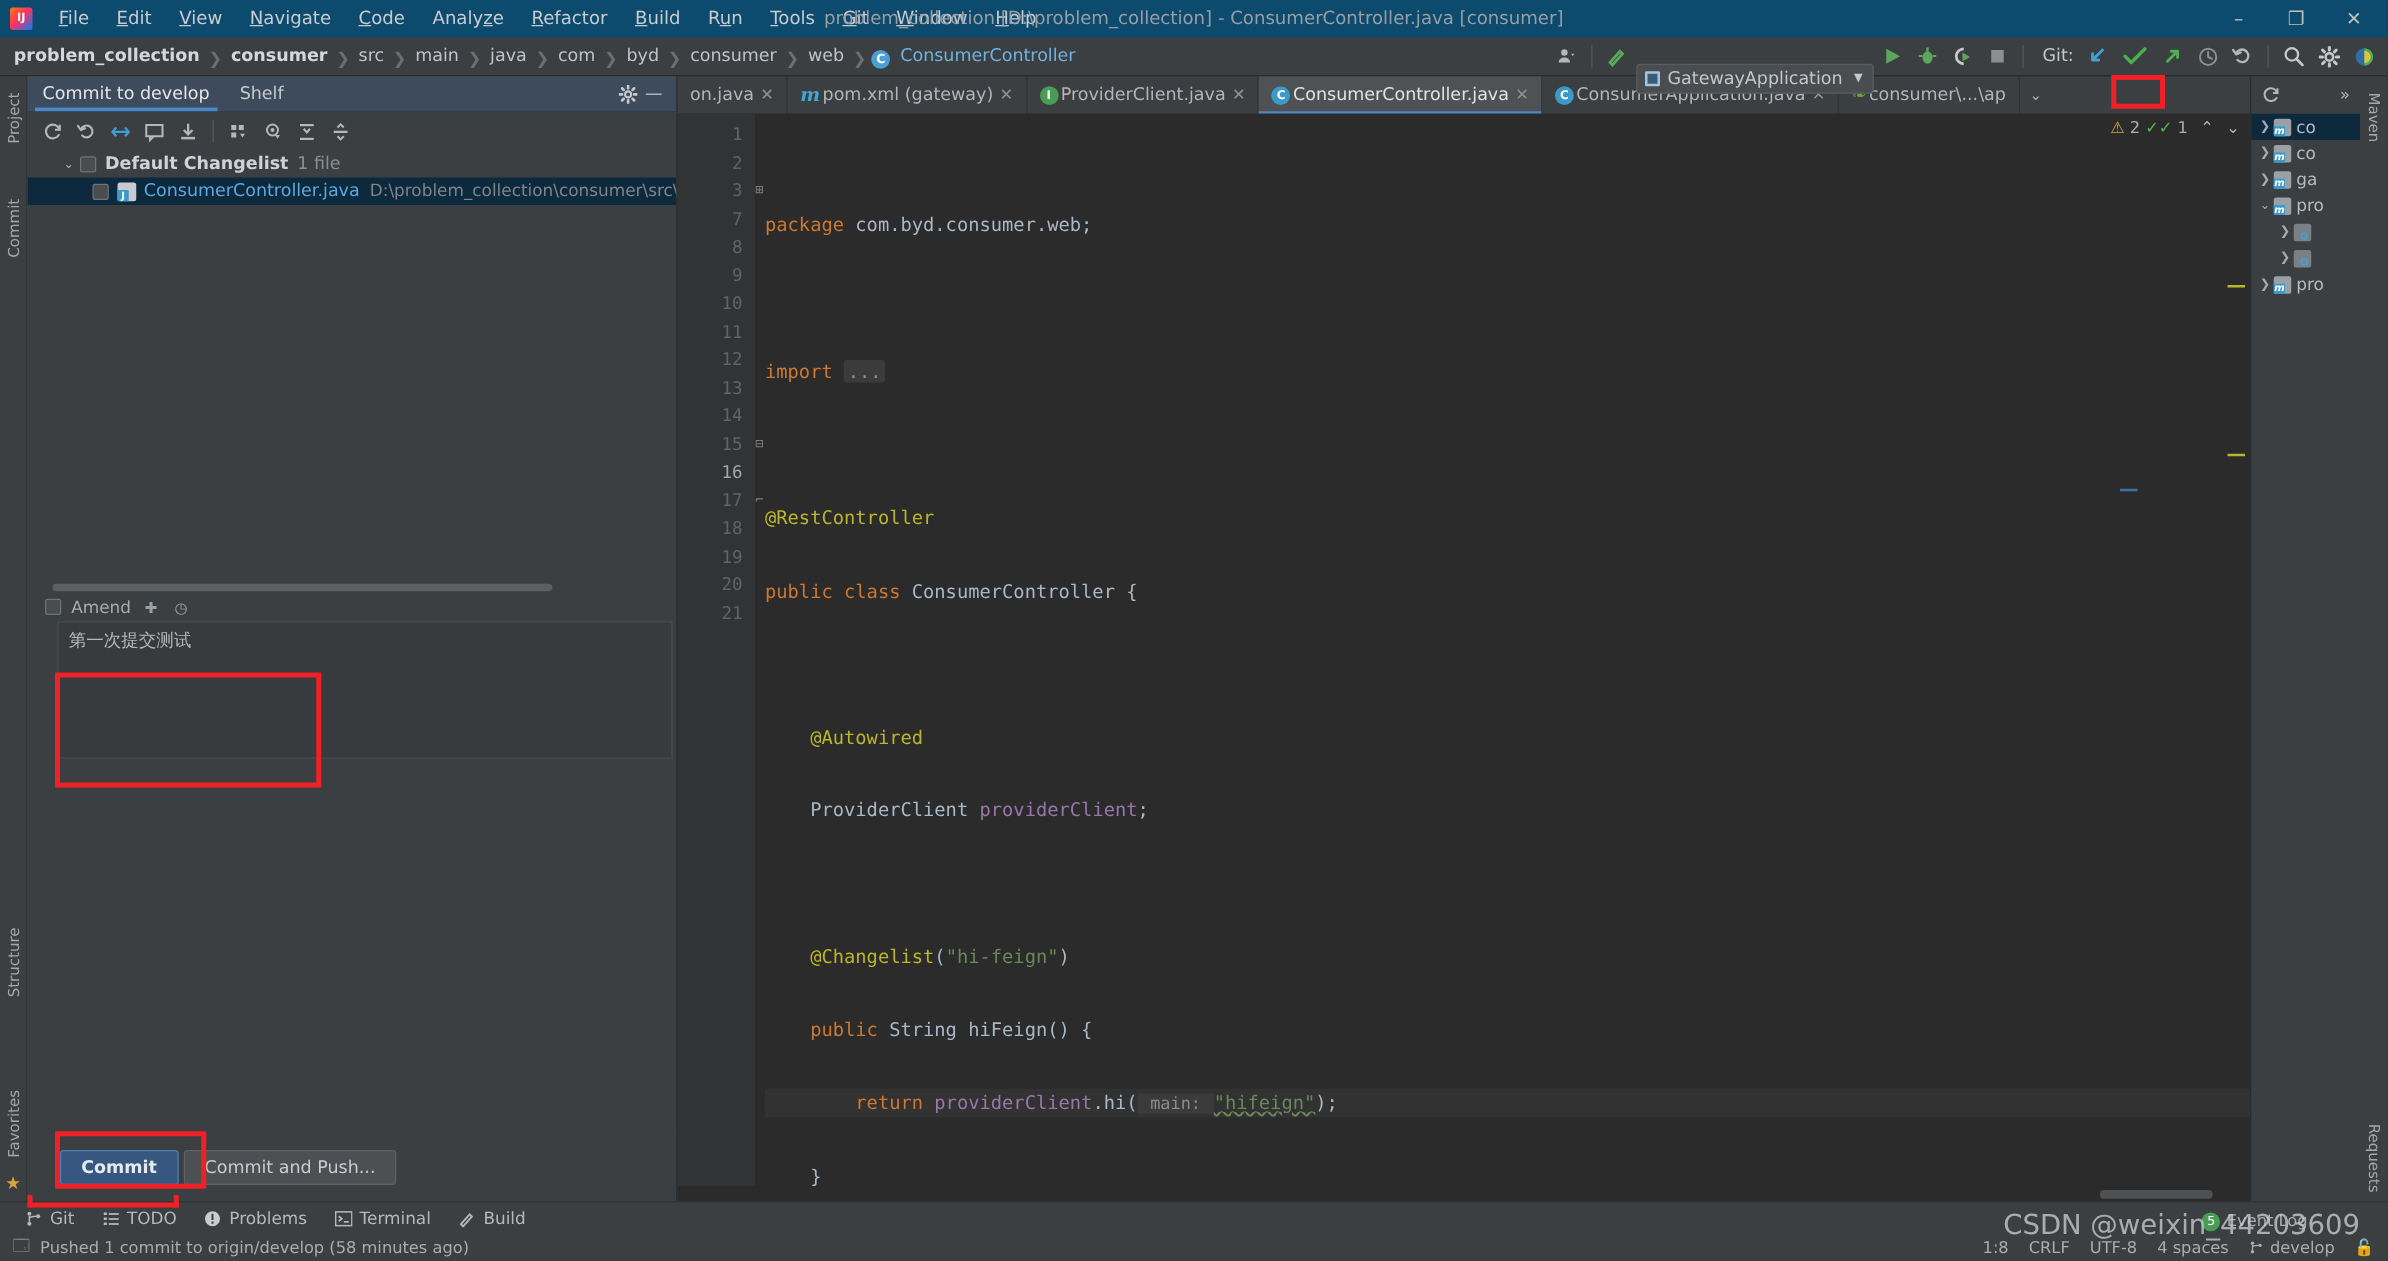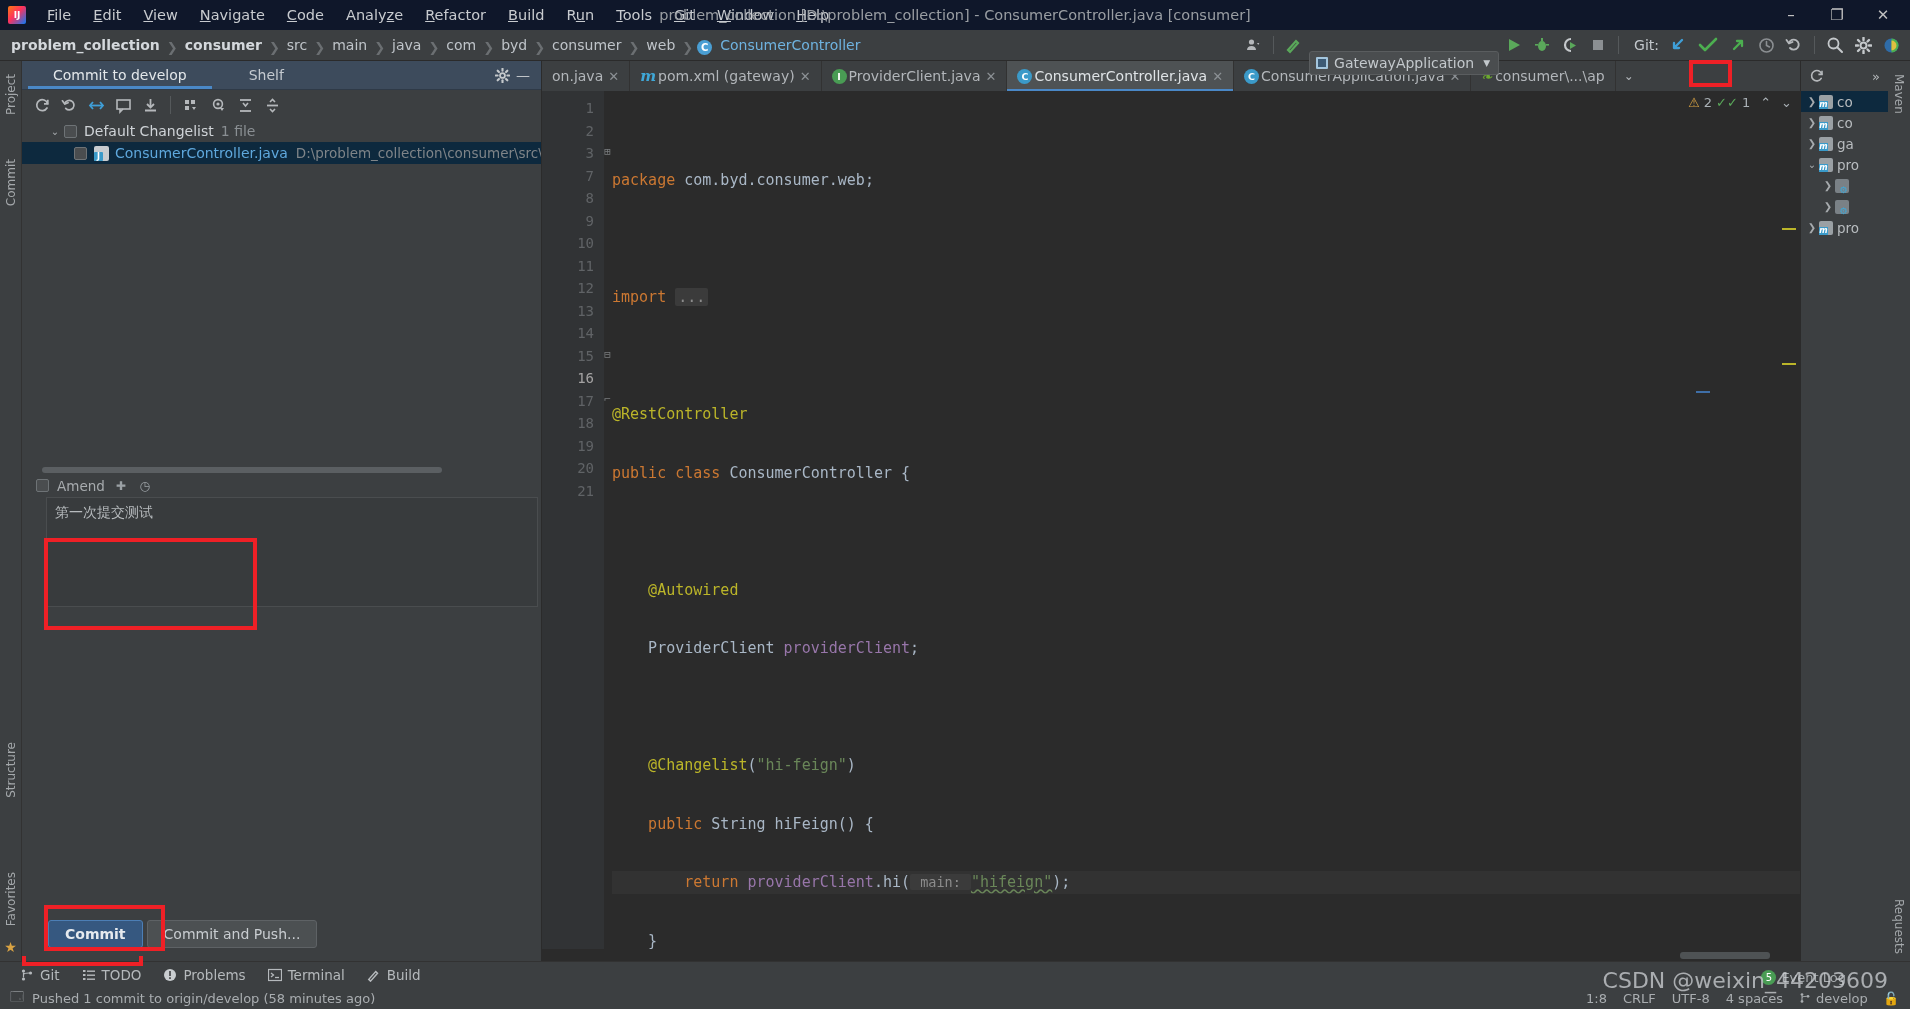--- a/index.html
+++ b/index.html
@@ -8,21 +8,21 @@
     background: #3c3f41;
     font-family: "DejaVu Sans", "Liberation Sans", sans-serif;
     font-size: 13px;
     color: #bbbbbb;
     overflow: hidden;
   }
   .app { position: relative; width: 1910px; height: 1009px; display: flex; flex-direction: column; }
 
   
   .titlebar {
-    height: 30px; background: #0f172a; display: flex; align-items: center;
+    height: 30px; background: #0c4a6e; display: flex; align-items: center;
     flex: 0 0 30px; position: relative;
   }
   .logo {
     width: 18px; height: 18px; margin: 0 10px 0 8px; border-radius: 2px;
     background: linear-gradient(135deg,#f97a12 0%,#fe315d 45%,#087cfa 100%);
     display:flex; align-items:center; justify-content:center;
     font-size: 9px; color:#fff; font-weight:bold; font-family:"DejaVu Sans",sans-serif;
   }
   .menu { display: flex; align-items: center; gap: 0px; }
   .menu-item {
@@ -84,21 +84,21 @@
   
   .commitpanel {
     width: 520px; flex: 0 0 520px; background: #3c3f41; display: flex; flex-direction: column;
     border-right: 1px solid #2b2b2b; position: relative;
   }
   .cp-tabs {
     height: 29px; flex:0 0 29px; background: #3d4b5c; display: flex; align-items: stretch;
     border-bottom: 1px solid #2f3a47;
   }
   .cp-tab {
-    display:flex;align-items:center;padding: 0 31px; font-size: 14px; color: #c5cad0; position:relative;
+    display:flex;align-items:center;padding: 0 12px; font-size: 14px; color: #c5cad0; position:relative;
   }
   .cp-tab.sel { color: #e3e7ea; }
   .cp-tab.sel:after {
     content:''; position:absolute; left:6px; right:6px; bottom:0; height:3px; background:#4a88c7;
   }
   .cp-tabs-sp { flex: 1 1 auto; }
   .cp-tab-ic { width: 26px; display:flex;align-items:center;justify-content:center; color:#c0c4c8; font-size:14px; }
 
   .cp-toolbar {
     height: 30px; flex:0 0 30px; display: flex; align-items: center; gap: 3px; padding-left: 8px;
@@ -116,21 +116,21 @@
     margin:0 7px 0 2px; flex:0 0 13px;
   }
   .jicon {
     width:15px;height:15px;margin-right:6px;flex:0 0 15px;position:relative;
     background:#c8ccd0; border-radius:2px; display:inline-block;
   }
   .jicon:after{
     content:'J'; position:absolute; left:0; bottom:0; width:9px;height:9px; background:#3a9ac9;
     color:#fff; font-size:8px; font-weight:bold; text-align:center; line-height:9px; border-radius:1px;
   }
-  .grp-name { font-weight: normal; color: #cfd3d7; }
+  .grp-name { font-weight: bold; color: #cfd3d7; }
   .grp-cnt { color: #8a8f93; margin-left: 7px; font-weight: normal; }
   .fname { color: #5fa8dd; }
   .fpath { color: #7f8488; margin-left: 8px; font-size: 13.5px; }
 
   .hscroll { height: 10px; background:#3c3f41; padding: 0 20px; display:flex; align-items:center; }
   .hscroll .thumb { height:6px; background:#5b5f62; border-radius:3px; width: 400px; }
 
   .cp-amend { height: 22px; display: flex; align-items: center; padding-left: 14px; gap: 8px; }
   .cp-amend .lbl { font-size: 13.5px; color: #a7abae; }
   .cp-amend .mini { width:16px;height:16px;display:flex;align-items:center;justify-content:center;color:#9aa0a4;font-size:12px;}

